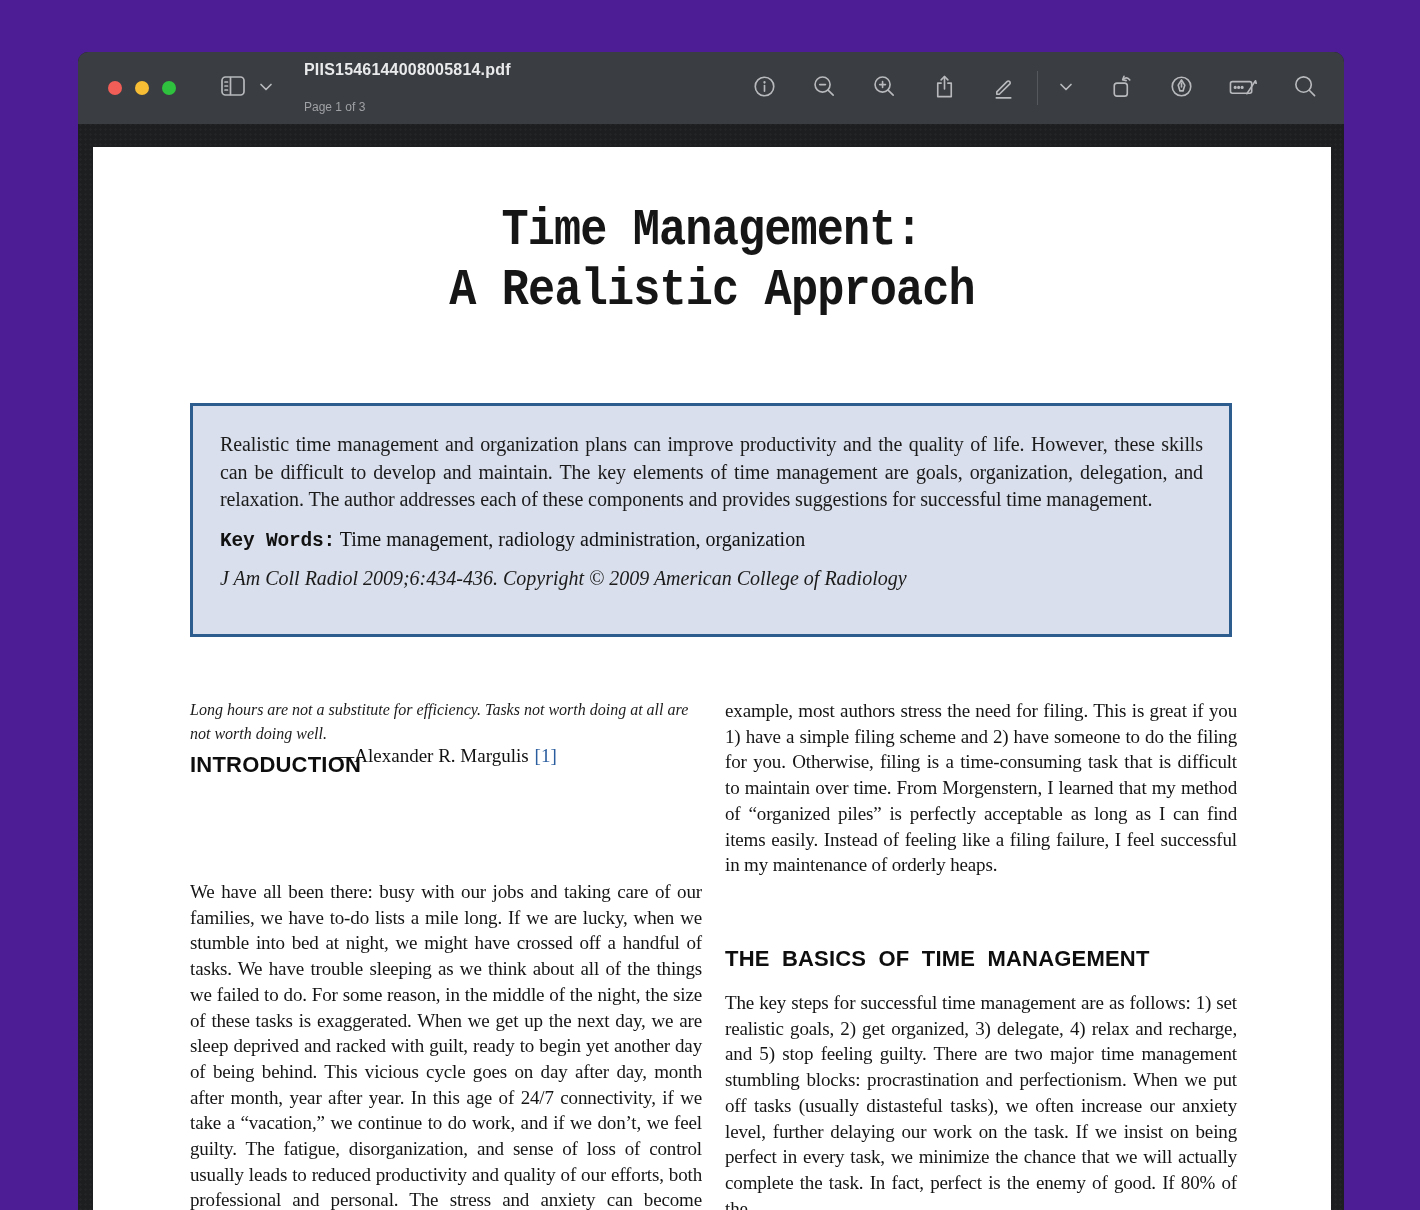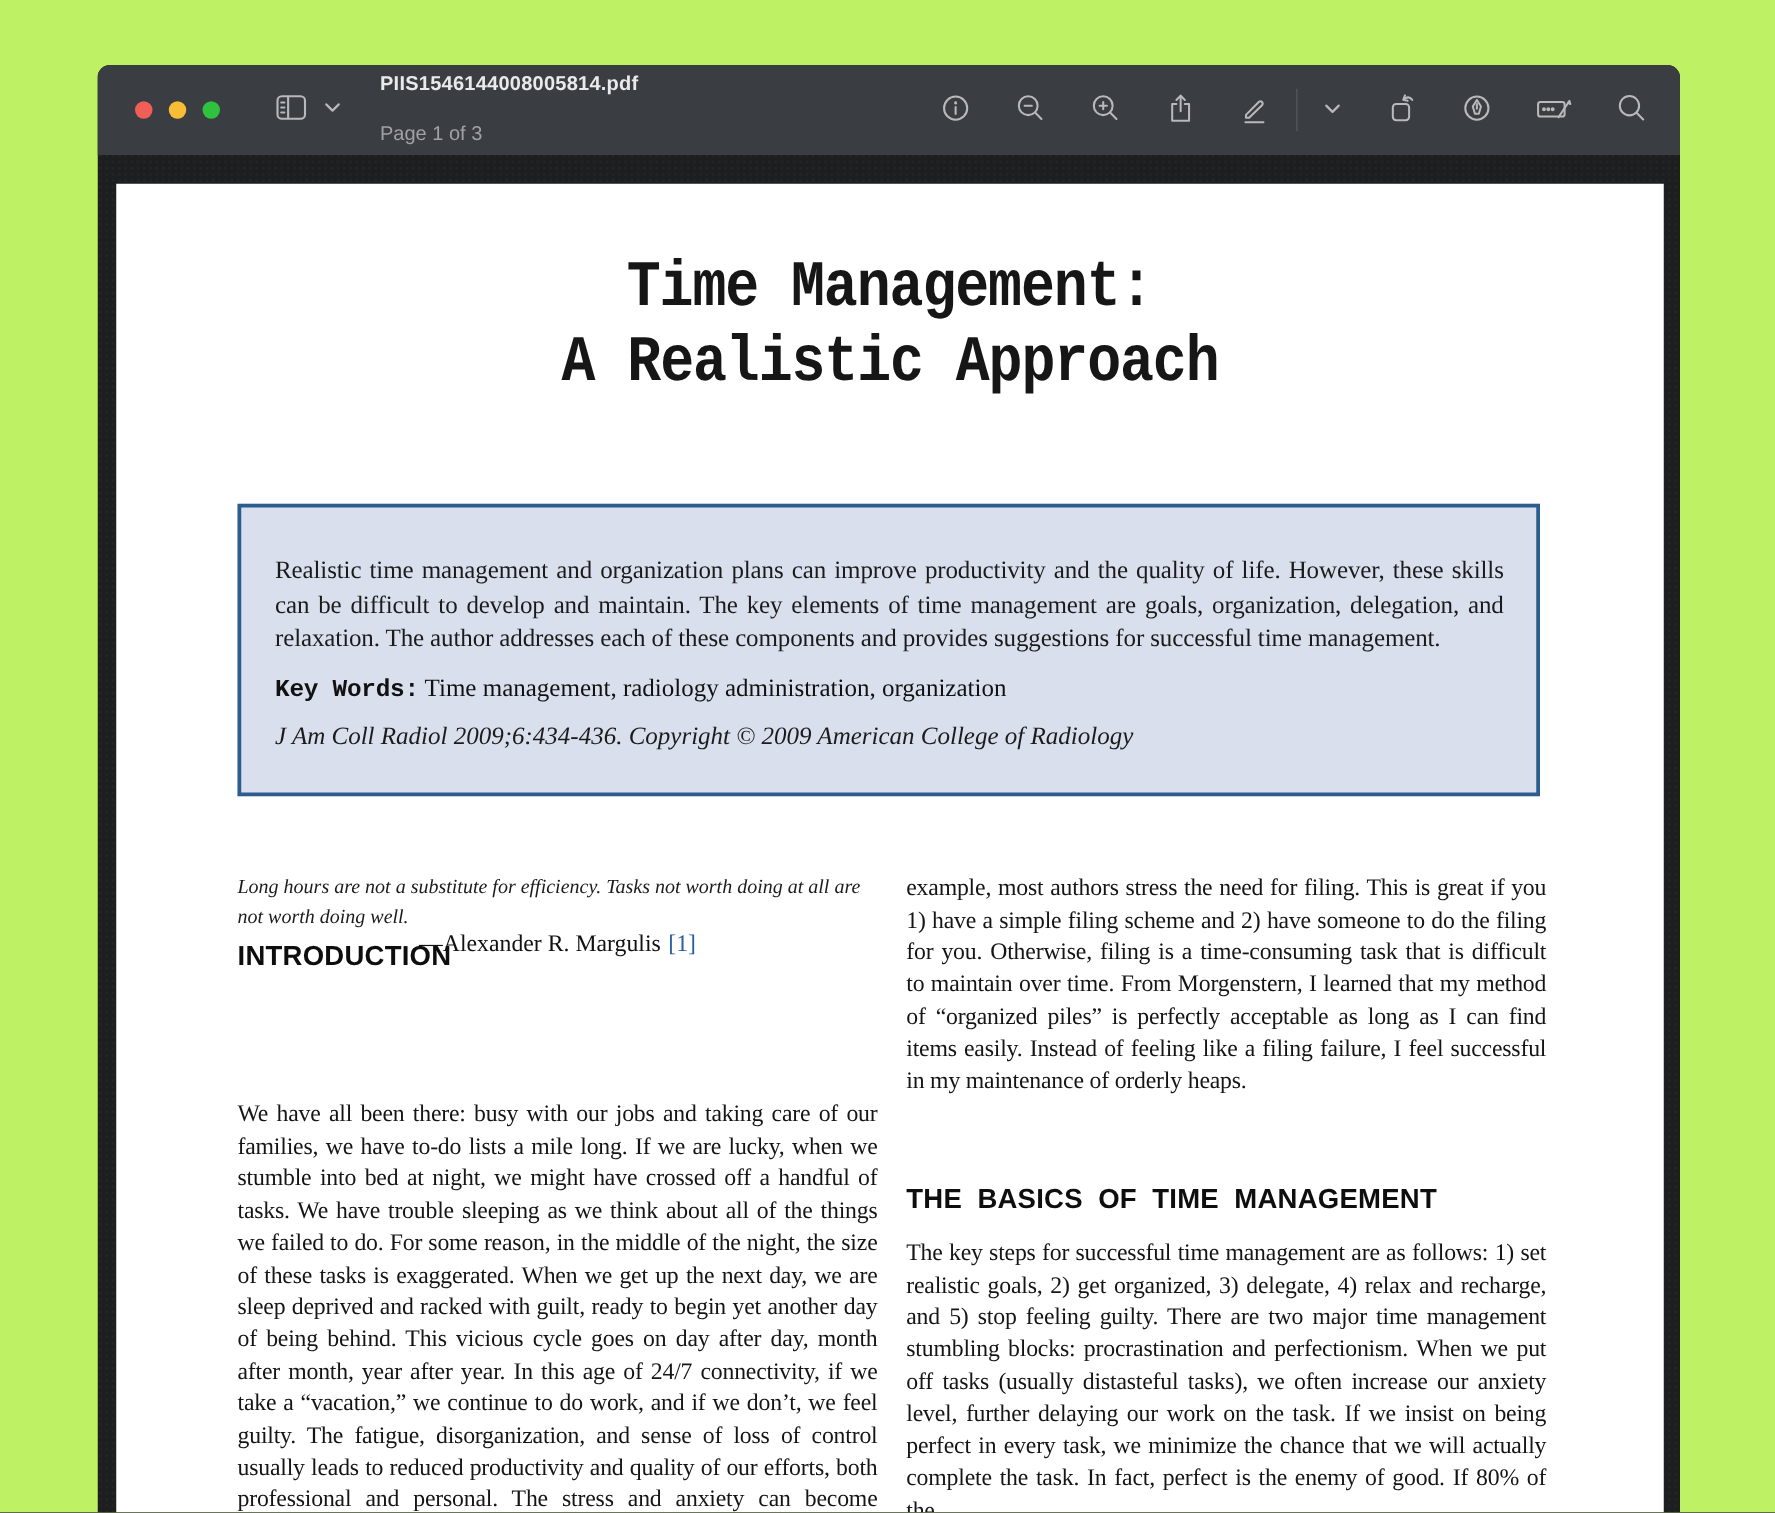--- a/index.html
+++ b/index.html
@@ -1,55 +1,55 @@
 <!DOCTYPE html>
 <html><head>
 <meta charset="utf-8">
 <style>
   * { margin:0; padding:0; box-sizing:border-box; }
   html,body { width:1420px; height:1210px; background:#000; overflow:hidden;
               font-family:"Liberation Sans", sans-serif; }
-  .canvas { position:relative; width:1420px; height:1210px; background:#bef264; }
+  .canvas { position:relative; width:1420px; height:1210px; background:#4c1d95; }
 
   
   .window { position:absolute; left:78px; top:52px; width:1266px; height:1158px;
             border-radius:10px 10px 0 0; overflow:hidden;
             background-color:#1d1e20;
             background-image:radial-gradient(rgba(255,255,255,0.028) 1px, transparent 1.2px);
             background-size:5px 5px; }
   .titlebar { position:absolute; left:0; top:0; width:100%; height:72px; background:#3a3d41;
               display:flex; align-items:center; padding:0 24px 0 30px; }
   .traffic { display:flex; gap:13px; align-items:center; }
   .tl { width:14px; height:14px; border-radius:50%; display:inline-block; }
   .tl.red { background:#f15e57; } .tl.yellow { background:#f6bd35; } .tl.green { background:#2ec23e; }
   .sidebar-group { display:flex; align-items:center; gap:10px; margin-left:42px; }
   .titleblock { margin-left:30px; display:flex; flex-direction:column; line-height:1.15; }
   .fname { font-size:16px; font-weight:700; color:#e9eaeb; letter-spacing:0.2px; }
-  .pagecount { font-size:16px; color:#9fa1a5; margin-top:21px; }
+  .pagecount { font-size:12px; color:#9fa1a5; margin-top:21px; }
   .tools { margin-left:auto; display:flex; align-items:center; column-gap:30px; }
   .tbtn { display:flex; align-items:center; justify-content:center; width:30px; height:30px;
           background:transparent; border:none; cursor:default; }
   .tools svg, .sidebar-group svg { stroke:#b7b9bc; fill:none; stroke-width:1.7;
           stroke-linecap:round; stroke-linejoin:round; }
   .tdivider { width:1px; height:34px; background:#55585c; margin:0 -12px; }
 
   
   .page { position:absolute; left:15px; top:95px; width:1238px; height:1063px;
           background:#fff; overflow:hidden; color:#111; }
   .abs { position:absolute; }
 
   .doc-title { width:100%; text-align:center; font-weight:700; color:#161616;font-family:Liberation Mono, monospace; }
   .doc-title > span { display:inline-block; transform:scaleX(0.87); transform-origin:center;
           font-size:52px; letter-spacing:-1px; line-height:1; white-space:nowrap; }
   .author { width:100%; text-align:center; }
   .author > span { display:inline-block; transform:scaleX(0.92); font-size:21.5px;
           font-weight:400; color:#1a1a1a; }
 
   .abstract-box { left:97px; top:256px; width:1042px; height:234px;
-          background:#d9dfec; border:3px solid #2d5c8e; padding:37px 26px 0 27px; }
+          background:#d9dfec; border:3px solid #2d5c8e; padding:25px 26px 0 27px; }
   .serif { font-family:"Liberation Serif", serif; }
   .abstract-p { font-size:20px; line-height:27.5px; text-align:justify; color:#1b1b1b;
           letter-spacing:-0.1px; }
   .keywords { margin-top:13px; font-size:20px; line-height:24px; }
   .kw-label { font-family:Liberation Mono, monospace; font-weight:700; font-size:19.5px;
           letter-spacing:-0.2px; }
   .kw-text { font-family:"Liberation Serif", serif; }
   .citation { margin-top:14px; font-family:"Liberation Serif", serif; font-style:italic;
           font-weight:400; font-size:20px; color:#1b1b1b; }
 

